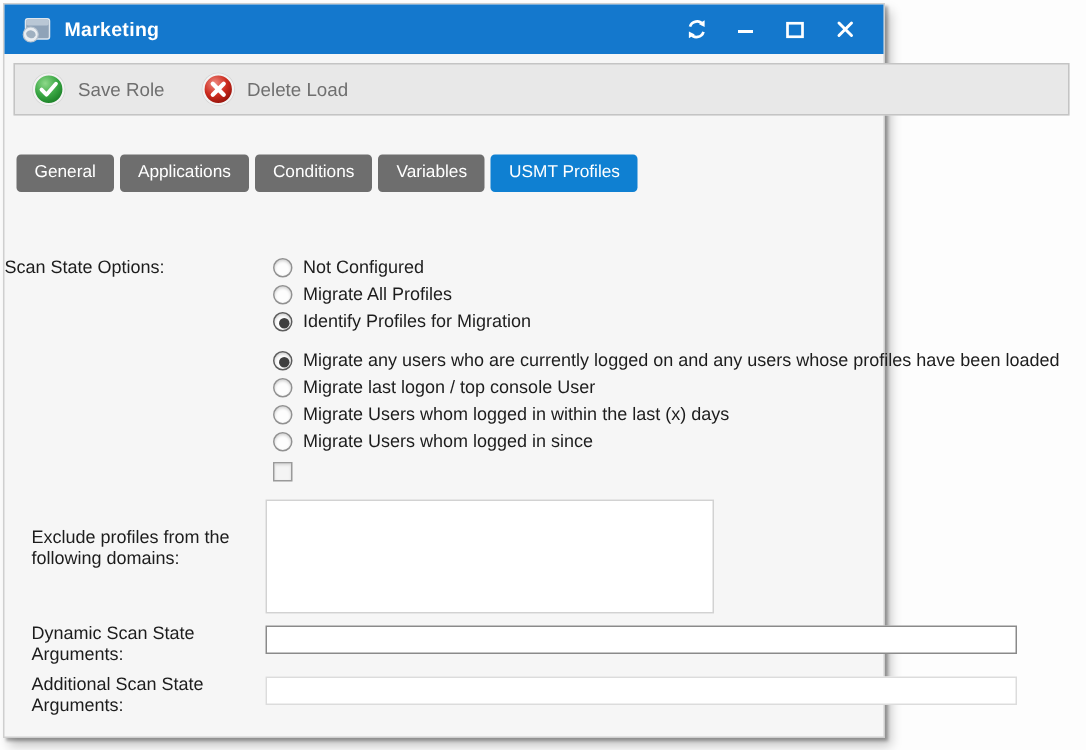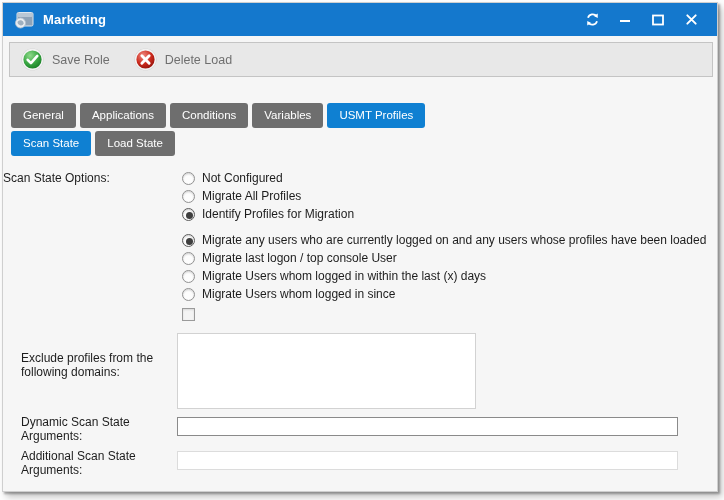--- a/index.html
+++ b/index.html
@@ -2,21 +2,21 @@
 <html><head>
 <meta charset="utf-8">
 <style>
   * { margin:0; padding:0; box-sizing:border-box; }
   html,body { width:724px; height:500px; }
   body { font-family:"Liberation Sans", sans-serif; background:#ffffff; position:relative; }
 
   .stage { position:absolute; inset:0; width:724px; height:500px; background:#fdfdfd; }
 
   .window {
-    position:absolute; left:2px; top:2px; width:716px; height:490px;
+    position:absolute; left:2px; top:2px; width:588px; height:490px;
     background:#f6f6f6; border:1px solid #cfcfcf;
     box-shadow:2px 2px 2px rgba(0,0,0,.30), 4px 5px 7px rgba(0,0,0,.22);
   }
 
   
   .titlebar {
     position:absolute; left:0; top:0; right:0; height:33px;
     background:#1478cd; display:flex; align-items:center; padding-left:11px;
   }
   .titlebar .app-icon { width:20px; height:18px; margin-right:9px; flex:0 0 auto; }
@@ -160,24 +160,20 @@
     </div>
 
     <div class="tabs-row row1">
       <div class="tab">General</div>
       <div class="tab">Applications</div>
       <div class="tab">Conditions</div>
       <div class="tab">Variables</div>
       <div class="tab active">USMT Profiles</div>
     </div>
 
-    <div class="tabs-row row2">
-      <div class="tab active">Scan State</div>
-      <div class="tab">Load State</div>
-    </div>
 
     <div class="form-label" id="lbl-scan-options">Scan State Options:</div>
 
     <div class="radio-group" id="group1">
       <div class="choice-row">
         <span class="radio"></span>
         <span class="choice-label">Not Configured</span>
       </div>
       <div class="choice-row">
         <span class="radio"></span>

